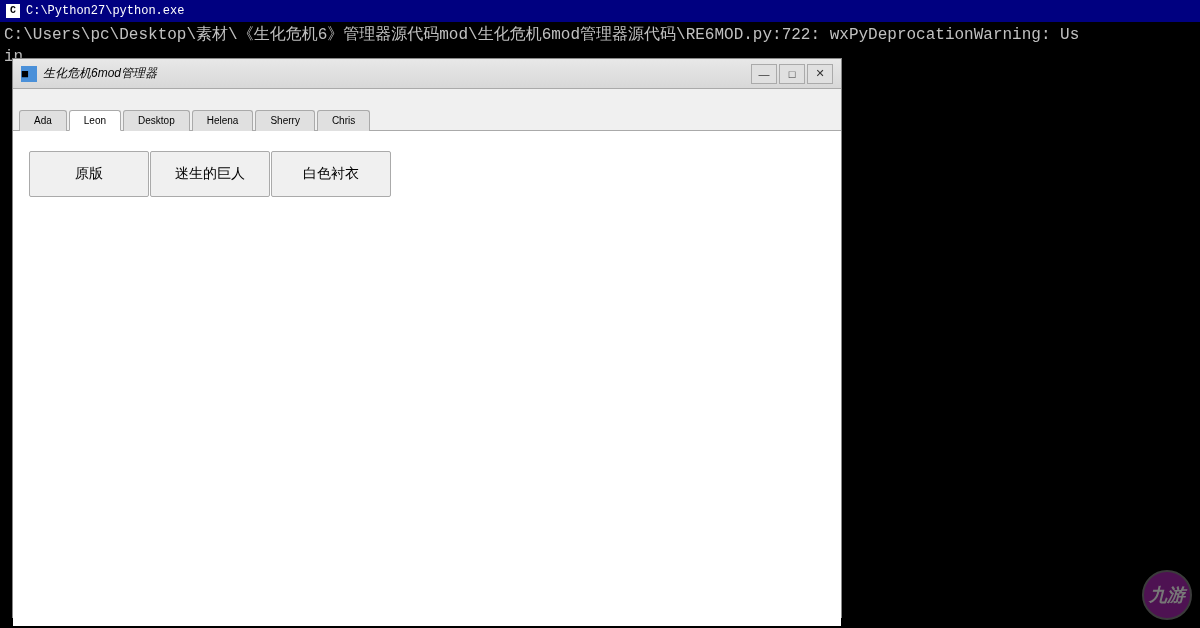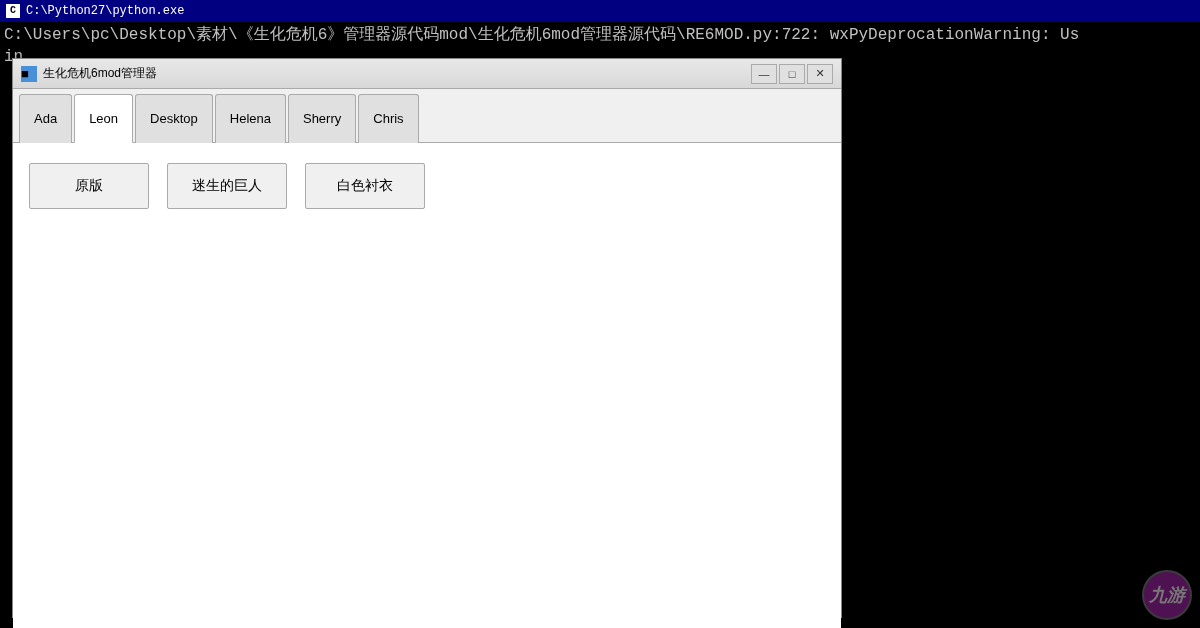--- a/index.html
+++ b/index.html
@@ -95,20 +95,21 @@
     .app-title-icon {
       width: 16px;
       height: 16px;
       background: #4a90d9;
       display: inline-block;
     }
 
     .app-title-text {
       font-size: 12px;
       color: #000;
+      font-style: italic;
     }
 
     .app-title-controls {
       display: flex;
       gap: 2px;
     }
 
     .title-btn {
       width: 26px;
       height: 20px;
@@ -125,51 +126,52 @@
     
     .tab-bar {
       display: flex;
       background: #f0f0f0;
       border-bottom: 1px solid #aaa;
       padding: 4px 6px 0 6px;
       gap: 2px;
     }
 
     .tab {
-      padding: 16px 14px;
+      padding: 4px 14px;
       border: 1px solid #aaa;
       background: #e0e0e0;
       cursor: pointer;
-      font-size: 13px;
+      font-size: 10px;
       color: #000;
       border-bottom: none;
       border-radius: 3px 3px 0 0;
       position: relative;
       bottom: -1px;
+      margin-top: 16px;
     }
 
     .tab.active {
       background: #fff;
       border-bottom: 1px solid #fff;
       font-weight: 500;
       z-index: 1;
     }
 
     
     .app-content {
       background: #fff;
       height: calc(100% - 30px - 33px);
       padding: 16px;
     }
 
     
     .buttons-grid {
       display: flex;
       flex-wrap: wrap;
-      gap: 18px;
+      gap: 1px;
       margin-top: 4px;
     }
 
     .skin-btn {
       width: 120px;
       height: 46px;
       background: #f0f0f0;
       border: 1px solid #aaa;
       cursor: pointer;
       font-size: 14px;

